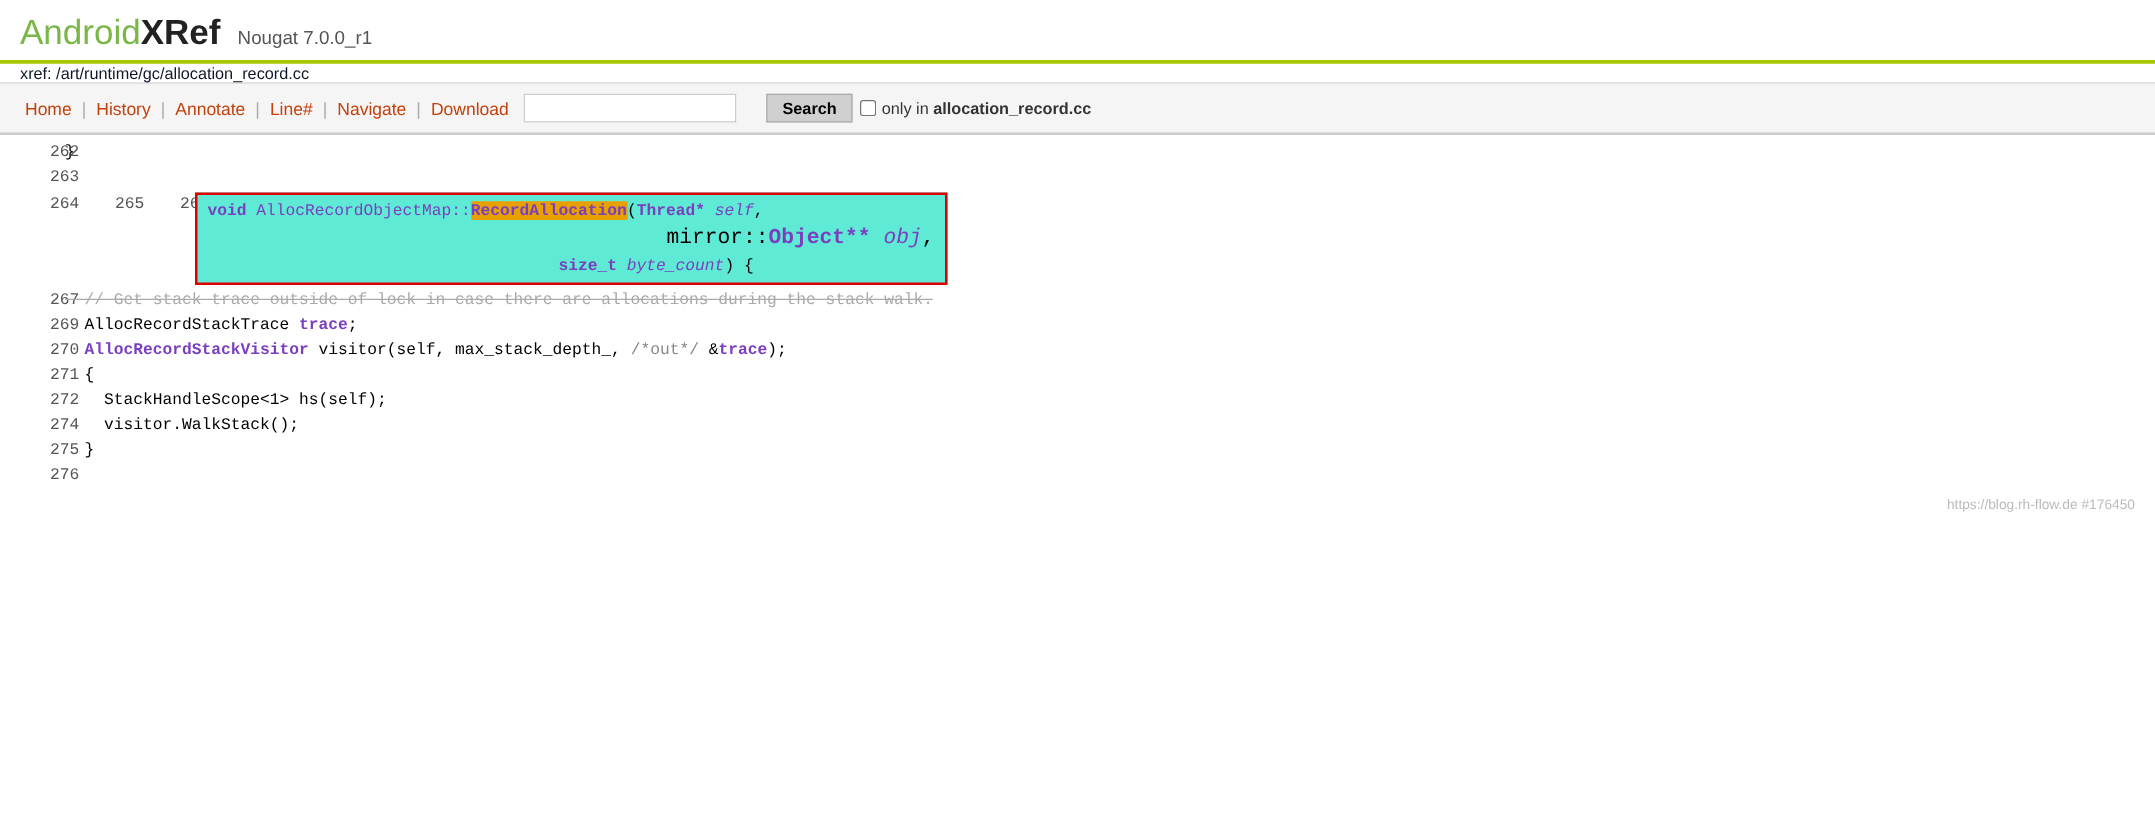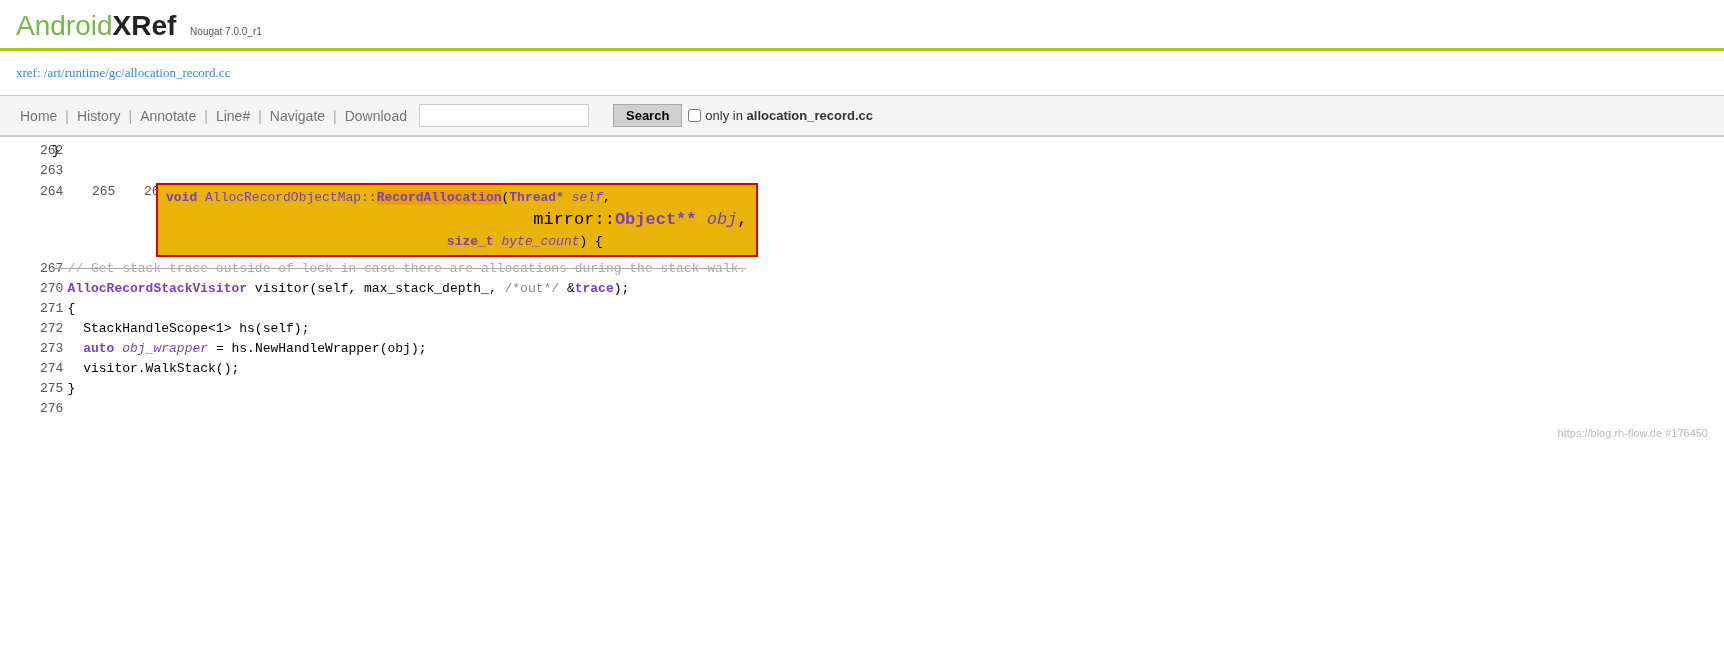--- a/index.html
+++ b/index.html
@@ -22,47 +22,47 @@
     }
     #header-title .android {
       color: #7ab648;
       font-weight: normal;
     }
     #header-title .xref {
       color: #222;
       font-weight: bold;
     }
     #header-title .version {
-      font-size: 10px;
+      font-size: 15px;
       font-weight: normal;
       color: #555;
       margin-left: 6px;
     }
 
     
     #breadcrumb {
-      padding: 14px 16px;
-      font-size: 13px;
-      color: #3b82f6;
+      padding: 0 16px;
+      font-size: 13px;
+      color: #0f172a;
       border-bottom: 1px solid #ccc;
-      font-family: Liberation Serif, serif;
+      font-family: Liberation Sans, sans-serif;
     }
 
     
     #toolbar {
       display: flex;
       align-items: center;
       padding: 8px 16px;
       border-bottom: 2px solid #ccc;
       gap: 0;
       font-size: 14px;
       background: #f5f5f5;
     }
     .toolbar-link {
-      color: #737373;
+      color: #c2410c;
       text-decoration: none;
       cursor: pointer;
       padding: 2px 4px;
     }
     .toolbar-sep {
       color: #aaa;
       padding: 0 4px;
     }
     #search-input {
       border: 1px solid #ccc;
@@ -122,21 +122,21 @@
       white-space: pre;
       font-size: 13px;
     }
 
     
     .highlight-box {
       border: 2px solid #d00;
       margin: 2px 0 2px 52px;
       padding: 2px 8px;
       display: inline-block;
-      background: #eab308;
+      background: #5eead4;
     }
 
     
     .kw { color: #7a3fbf; font-weight: bold; } 
     .fn { color: #7a3fbf; }
     .highlight-fn { background: #e8a000; color: #7a3fbf; font-weight: bold; } 
     .param { color: #7a3fbf; font-style: italic; }
     .comment-normal { color: #888; }
     .type-bold { color: #7a3fbf; font-weight: bold; }
 
@@ -209,40 +209,40 @@
       <div style="line-height:22px; white-space:pre; font-family:'Courier New',monospace; font-size:13px;">                                    <span class="type-bold">size_t</span> <span class="param">byte_count</span>) {</div>
     </div>
   </div>
 
   <div class="code-line">
     <span class="line-num">267</span>
     <span class="line-content strike">  // Get stack trace outside of lock in case there are allocations during the stack walk.</span>
   </div>
 
 
+  <div class="code-line">
+    <span class="line-num">269</span>
+    <span class="line-content">  AllocRecordStackTrace <span class="type-bold">trace</span>;</span>
+  </div>
 
   <div class="code-line">
     <span class="line-num">270</span>
     <span class="line-content">  <span class="type-bold">AllocRecordStackVisitor</span> visitor(self, max_stack_depth_, <span class="comment-normal">/*out*/</span> &amp;<span class="type-bold">trace</span>);</span>
   </div>
 
   <div class="code-line">
     <span class="line-num">271</span>
     <span class="line-content">  {</span>
   </div>
 
   <div class="code-line">
     <span class="line-num">272</span>
     <span class="line-content">    StackHandleScope&lt;1&gt; hs(self);</span>
   </div>
 
-  <div class="code-line">
-    <span class="line-num">273</span>
-    <span class="line-content">    <span class="kw">auto</span> <span class="param">obj_wrapper</span> = hs.NewHandleWrapper(obj);</span>
-  </div>
 
   <div class="code-line">
     <span class="line-num">274</span>
     <span class="line-content">    visitor.WalkStack();</span>
   </div>
 
   <div class="code-line">
     <span class="line-num">275</span>
     <span class="line-content">  }</span>
   </div>

